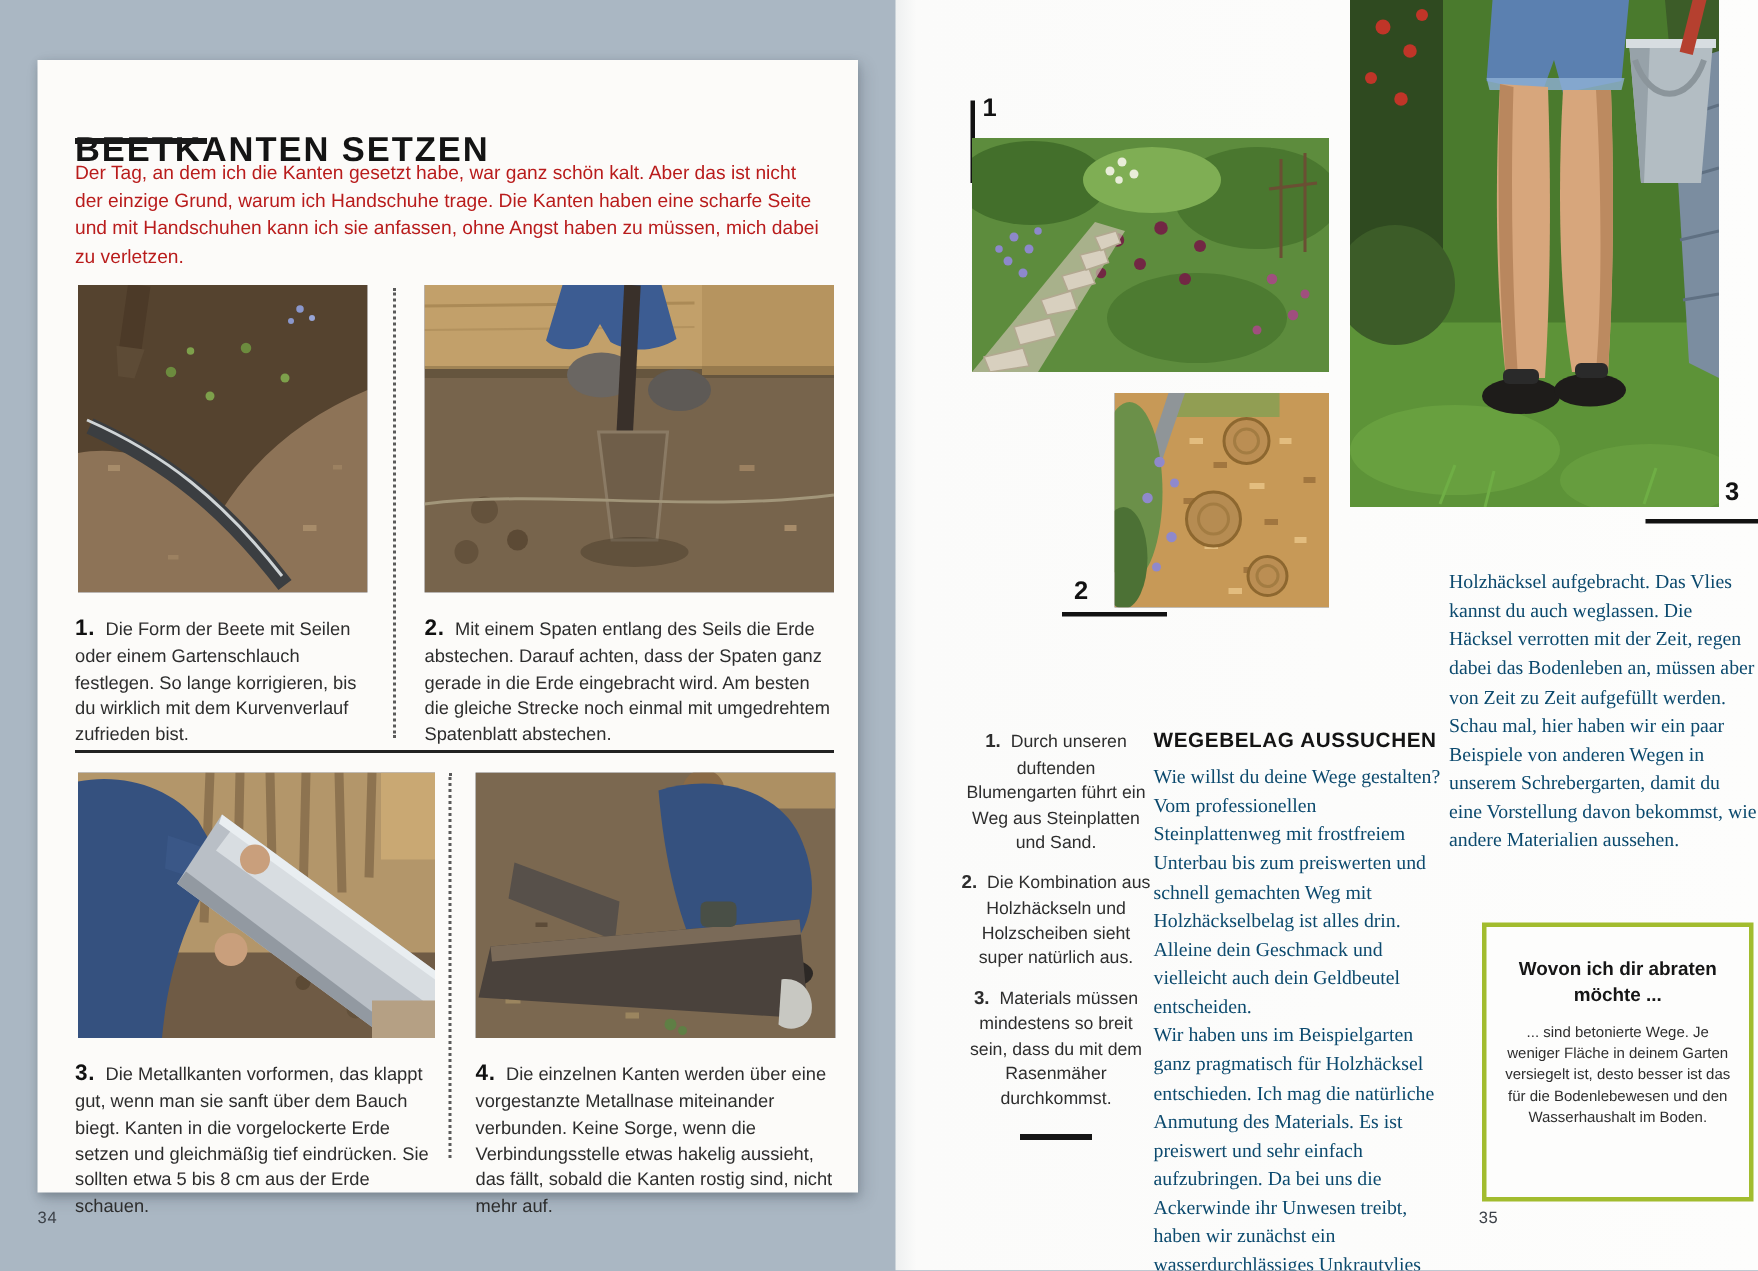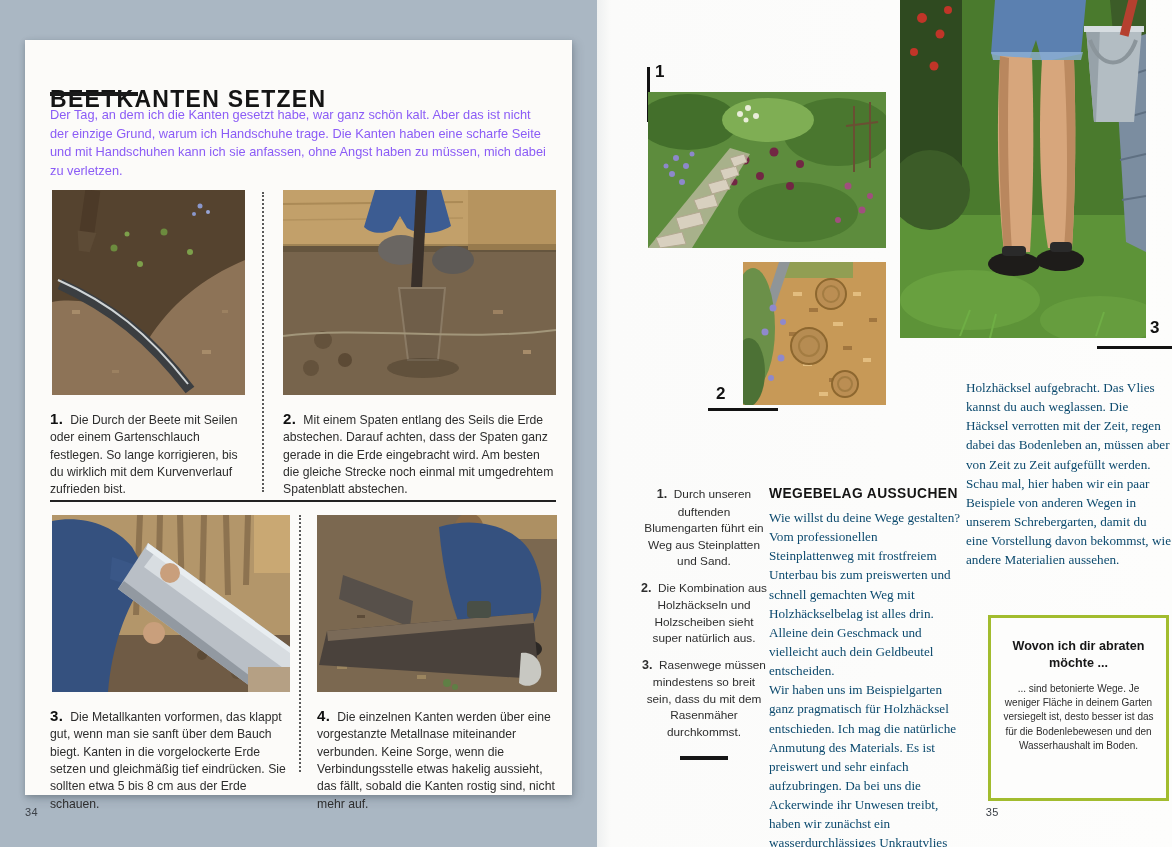--- a/index.html
+++ b/index.html
@@ -23,21 +23,21 @@
     background:#fcfbf9;
     box-shadow:0 2px 5px rgba(40,50,60,.25), 3px 4px 10px rgba(40,50,60,.18);
   }
   #lp-title{
     left:25px;top:16px;width:500px;
     font-size:23px;font-weight:bold;letter-spacing:1.3px;color:#141414;margin-top:30px;
   }
   #lp-title-rule{left:25px;top:52px;width:88px;height:4px;background:#1a1a1a;}
   #lp-intro{
     left:25px;top:66px;width:500px;
-    font-size:12.8px;line-height:1.46;color:#8b5cf6;
+    font-size:12.8px;line-height:1.46;color:#b91c1c;
   }
   .photo{overflow:hidden;background:#888;}
   .photo svg{display:block;width:100%;height:100%;}
   .vdotted{border-left:2px dotted #5a5a5a;width:0;}
   .caption{font-size:12.2px;line-height:1.42;color:#2d2d2d;}
   .caption b{font-size:15px;letter-spacing:.5px;color:#111;}
   #lp-hrule{left:25px;top:460px;width:506px;height:2px;background:#222;}
   .pagenum{font-size:11px;color:#3c4148;letter-spacing:.5px;}
 
   
@@ -133,21 +133,21 @@
       <path d="M0,146 C80,136 180,152 273,140" stroke="#a2967a" stroke-width="2" fill="none"></path>
       <rect x="210" y="120" width="10" height="4" fill="#9c8161"></rect>
         <rect x="240" y="160" width="8" height="4" fill="#a78c6a"></rect>
     </svg>
   </div>
 
   <div class="abs vdotted" style="left:237px;top:152px;height:300px;"></div>
 
   <div class="abs caption" style="left:25px;top:368px;width:198px;">
     <b>1.</b>&nbsp;
-    <span>Die Durch der Beete mit Seilen oder einem Gartenschlauch festlegen. So lange korrigieren, bis du wirklich mit dem Kurvenverlauf zufrieden bist.</span>
+    <span>Die Form der Beete mit Seilen oder einem Gartenschlauch festlegen. So lange korrigieren, bis du wirklich mit dem Kurvenverlauf zufrieden bist.</span>
   </div>
   <div class="abs caption" style="left:258px;top:368px;width:276px;">
     <b>2.</b>&nbsp;
     <span>Mit einem Spaten entlang des Seils die Erde abstechen. Darauf achten, dass der Spaten ganz gerade in die Erde eingebracht wird. Am besten die gleiche Strecke noch einmal mit umgedrehtem Spatenblatt abstechen.</span>
   </div>
 
   <div class="abs" id="lp-hrule"></div>
 
   <div class="abs photo" style="left:27px;top:475px;width:238px;height:177px;">
     <svg viewBox="0 0 238 177" preserveAspectRatio="none">
@@ -369,21 +369,21 @@
   <p class="item">
     <b>1.</b>&nbsp;
     <span>Durch unseren duftenden Blumengarten führt ein Weg aus Steinplatten und Sand.</span>
   </p>
   <p class="item">
     <b>2.</b>&nbsp;
     <span>Die Kombination aus Holzhäckseln und Holzscheiben sieht super natürlich aus.</span>
   </p>
   <p class="item">
     <b>3.</b>&nbsp;
-    <span>Rasenwege müssen mindestens so breit sein, dass du mit dem Rasenmäher durchkommst.</span>
+    <span>Materials müssen mindestens so breit sein, dass du mit dem Rasenmäher durchkommst.</span>
   </p>
   <div id="cap-endmark"></div>
 </div>
 
 <div class="abs" id="main-col">
   <h3 id="main-heading">WEGEBELAG AUSSUCHEN</h3>
   <div class="serif">
     <p>Wie willst du deine Wege gestalten? Vom professionellen Steinplattenweg mit frostfreiem Unterbau bis zum preiswerten und schnell gemachten Weg mit Holzhäckselbelag ist alles drin. Alleine dein Geschmack und vielleicht auch dein Geldbeutel entscheiden.</p>
     <p>Wir haben uns im Beispielgarten ganz pragmatisch für Holzhäcksel entschieden. Ich mag die natürliche Anmutung des Materials. Es ist preiswert und sehr einfach aufzubringen. Da bei uns die Ackerwinde ihr Unwesen treibt, haben wir zunächst ein wasserdurchlässiges Unkrautvlies ausgelegt und dann eine ca. 5 cm dicke Schicht</p>
   </div>

